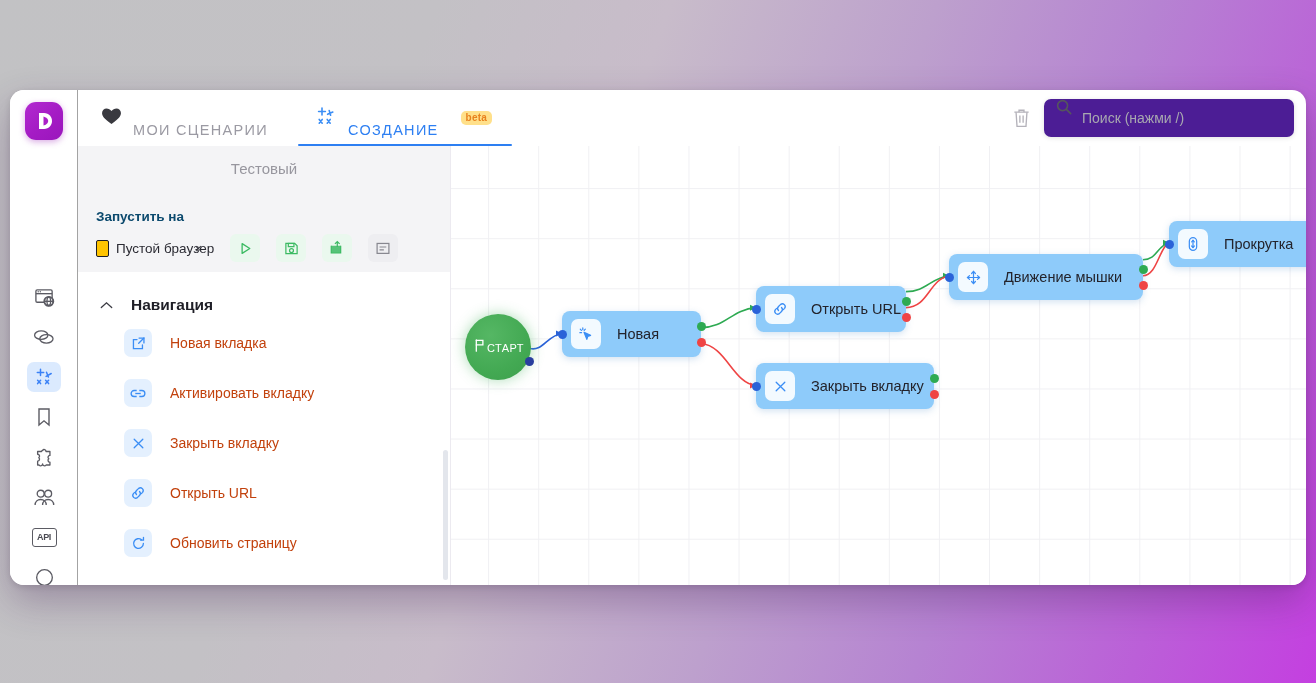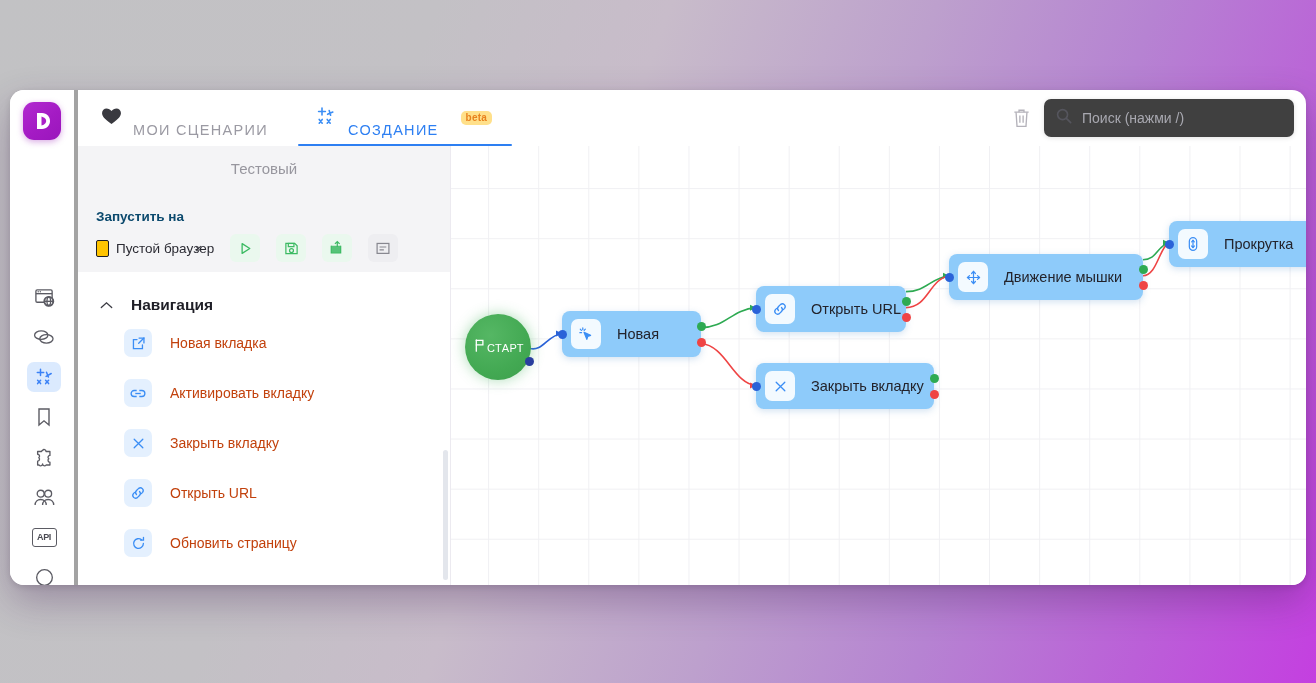--- a/index.html
+++ b/index.html
@@ -22,21 +22,21 @@
     background: #ffffff;
     border-radius: 14px;
     box-shadow: 0 16px 38px rgba(60,20,80,.30), 0 2px 6px rgba(0,0,0,.12);
     overflow: hidden;
     display: flex;
   }
   
   .rail {
     width: 68px;
     background: #ffffff;
-    border-right: 4px solid #a3a3a3;
+    border-right: 1px solid #a3a3a3;
     display: flex; flex-direction: column;
     align-items: center;
     flex: 0 0 68px;
     position: relative;
   }
   .logo {
     width: 38px; height: 38px;
     margin-top: 12px;
     border-radius: 11px;
     background: linear-gradient(140deg,#b22ad0 0%,#a41bc4 55%,#9a16bc 100%);
@@ -101,24 +101,24 @@
     letter-spacing: .2px; margin-left: 10px;
   }
   .topbar-right {
     margin-left: auto;
     display: flex; align-items: center; gap: 12px;
     padding-right: 12px;
   }
   .trash-btn { color: #b4b2ba; display:flex; align-items:center; }
   .search-box {
     width: 250px; height: 38px;
-    background: #404040;
+    background: #4c1d95;
     border-radius: 7px;
     box-shadow: 0 1px 5px rgba(0,0,0,.12);
-    display: flex; align-items: center; gap: 10px;
+    display: flex; gap: 10px;
     padding: 0 12px;
   }
   .search-box input {
     border: none; outline: none;
     font-size: 14px; color: #8a8a92;
     font-family: "Liberation Sans", sans-serif;
     background: transparent; width: 100%;
   }
   .search-box input::placeholder { color: #a8a8b0; }
   

